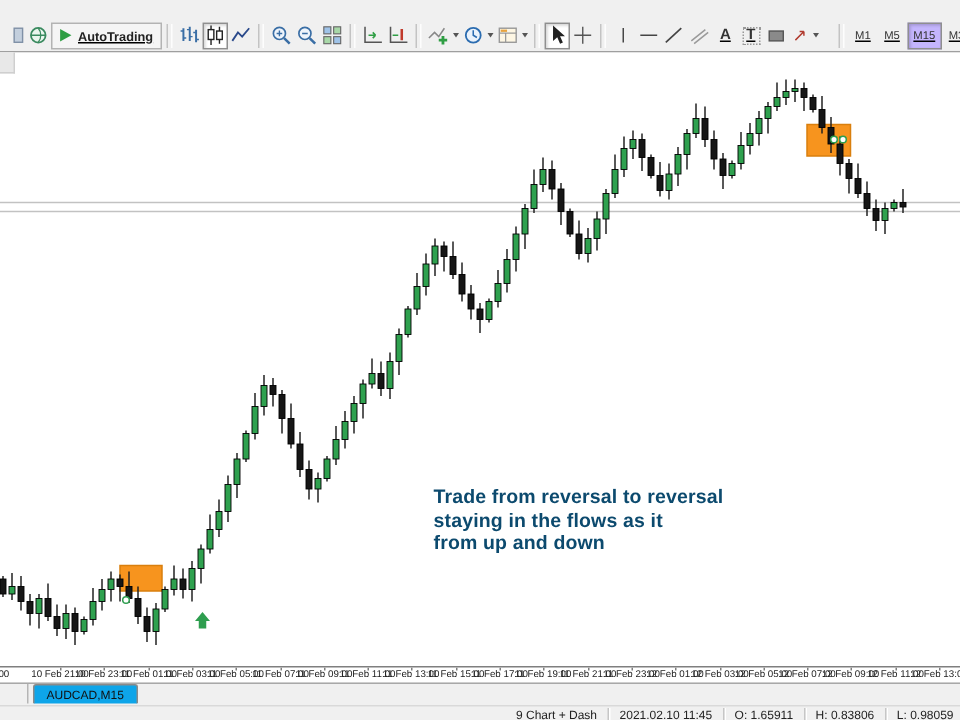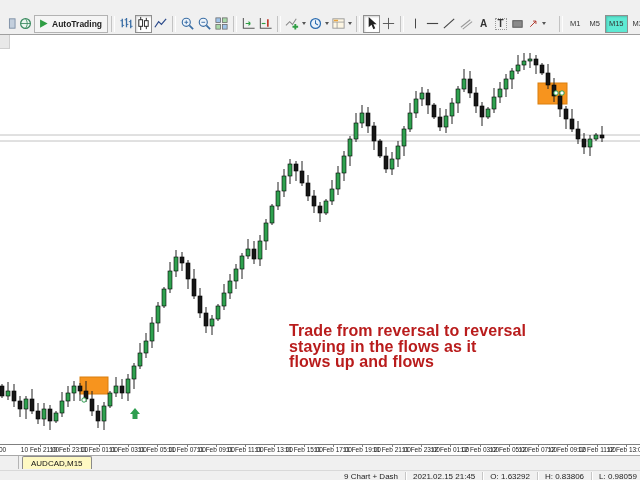--- a/index.html
+++ b/index.html
@@ -1,52 +1,52 @@
 <!DOCTYPE html>
 <html><head>
 <meta charset="utf-8">
 <style>
   html,body{margin:0;padding:0;}
   .screen{position:relative;width:640px;height:480px;overflow:hidden;background:#f0f0f0;
           font-family:"Liberation Sans",sans-serif;-webkit-font-smoothing:antialiased;}
   
   .menu-strip{height:14px;background:#f0f0f0;}
   .toolbar{height:19px;background:#f0f0f0;border-bottom:1px solid #9f9f9f;
-           display:flex;align-items:center;padding:0 0 1px 0;}
+           display:flex;align-items:center;padding:0 0 1px 0;text-decoration:underline;}
   .tbtn{height:18px;min-width:17px;display:flex;align-items:center;justify-content:center;
         border:1px solid transparent;box-sizing:border-box;flex:0 0 auto;}
   .tbtn svg{display:block;}
   .tbtn.pressed{background:#fff;border:1px solid #8f8f8f;box-shadow:inset 1px 1px 2px rgba(0,0,0,.18);}
   .tsep{width:2px;height:16px;border-left:1px solid #c3c3c3;border-right:1px solid #fdfdfd;
         margin:0 3px;flex:0 0 auto;}
   .autotrading{border:1px solid #b3b3b3;background:#f5f5f5;padding:0 5px 0 3px;gap:3px;
                font-size:8.5px;color:#222;font-weight:bold;}
   .caret{width:0;height:0;border-left:2.5px solid transparent;border-right:2.5px solid transparent;
          border-top:3px solid #555;margin-left:2px;}
   .glyph-letter{font-size:10px;font-weight:bold;color:#333;line-height:1;}
   .tf{font-size:7.5px;color:#333;padding:0 3px;margin-right:1px;}
-  .tf.pressed{background:#5eead4;}
+  .tf.pressed{background:#c4b5fd;}
   
   .chart{position:relative;width:640px;height:409px;background:#ffffff;}
   .chart svg.plot{position:absolute;left:0;top:0;}
   .oneclick{position:absolute;left:0;top:0;width:9px;height:13px;background:#e8e8e8;
             border-right:1px solid #cfcfcf;border-bottom:1px solid #cfcfcf;}
-  .annotation{position:absolute;font-weight:bold;font-size:16px;line-height:15.5px;color:#b91c1c;
+  .annotation{position:absolute;font-weight:bold;font-size:13px;line-height:15.5px;color:#0c4a6e;
               letter-spacing:.1px;white-space:nowrap;}
   
   .time-axis{position:relative;height:10px;background:#ffffff;border-top:1px solid #7f7f7f;
              overflow:hidden;box-sizing:content-box;}
   .axlab{position:absolute;top:1px;transform:translateX(-50%);font-size:6.5px;color:#1c1c1c;
          white-space:nowrap;line-height:8px;}
   .axtick{position:absolute;top:0;width:1px;height:2px;background:#7f7f7f;}
   
   .tab-bar{position:relative;height:14px;background:#f0f0f0;border-top:1px solid #a8a8a8;
            display:flex;align-items:flex-start;}
   .tab-stub{width:18px;height:13px;border-right:1px solid #b5b5b5;}
-  .chart-tab{margin-left:3px;height:12px;padding:0 8px;background:#fef9c3;border:1px solid #8a8a8a;
+  .chart-tab{margin-left:3px;height:12px;padding:0 8px;background:#0ea5e9;border:1px solid #8a8a8a;
              border-bottom:none;border-radius:2px 2px 0 0;font-size:8px;color:#111;
              display:flex;align-items:center;}
   
   .status-bar{position:relative;height:11px;background:#f0f0f0;border-top:1px solid #d9d9d9;
               display:flex;align-items:center;font-size:8px;color:#222;overflow:hidden;}
   .status-spacer{width:337px;flex:0 0 auto;}
   .sfield{padding:0 7px;white-space:nowrap;flex:0 0 auto;}
   .ssep{width:1px;height:9px;background:#c6c6c6;box-shadow:1px 0 0 #fff;flex:0 0 auto;}
 </style>
 </head>
@@ -470,21 +470,21 @@
         <rect x="600" y="99.99999999999977" width="4" height="3.0000000000002274" fill="#161616" stroke="#000" stroke-width="0.6"></rect>
         <circle cx="84" cy="365.0000000000011" r="2.2" fill="#fff" stroke="#2E9E4F" stroke-width="1"></circle>
         <circle cx="556" cy="57.99999999999941" r="2.2" fill="#fff" stroke="#2E9E4F" stroke-width="1"></circle>
         <circle cx="562" cy="57.99999999999941" r="2.2" fill="#fff" stroke="#2E9E4F" stroke-width="1"></circle>
         <path d="M135 372.99999999999966 l5 6 h-2.5 v5 h-5 v-5 h-2.5 Z" fill="#2E9E4F"></path>
       </svg>
     <div class="oneclick"></div>
     <div class="annotation" style="left: 289px; top: 288px;">
       <div>Trade from reversal to reversal</div>
       <div>staying in the flows as it</div>
-      <div>flows up and flows</div>
+      <div>from up and down</div>
     </div>
   </div>
 
   <div class="time-axis">
       <span class="axlab" style="left: -13px;">10 Feb 19:00</span>
       <span class="axlab" style="left: 40px;">10 Feb 21:00</span>
       <span class="axtick" style="left: 40px;"></span>
       <span class="axlab" style="left: 69px;">10 Feb 23:00</span>
       <span class="axtick" style="left: 69px;"></span>
       <span class="axlab" style="left: 99px;">11 Feb 01:00</span>
@@ -531,22 +531,22 @@
     <div class="tab-stub"></div>
     <div class="chart-tab">
       <span>AUDCAD,M15</span>
     </div>
   </div>
 
   <div class="status-bar">
     <div class="status-spacer"></div>
     <span class="sfield">9 Chart + Dash</span>
     <span class="ssep"></span>
-    <span class="sfield">2021.02.15 21:45</span>
+    <span class="sfield">2021.02.10 11:45</span>
     <span class="ssep"></span>
-    <span class="sfield">O: 1.63292</span>
+    <span class="sfield">O: 1.65911</span>
     <span class="ssep"></span>
     <span class="sfield">H: 0.83806</span>
     <span class="ssep"></span>
     <span class="sfield">L: 0.98059</span>
 
   </div>
 </div>
 
 </body></html>

